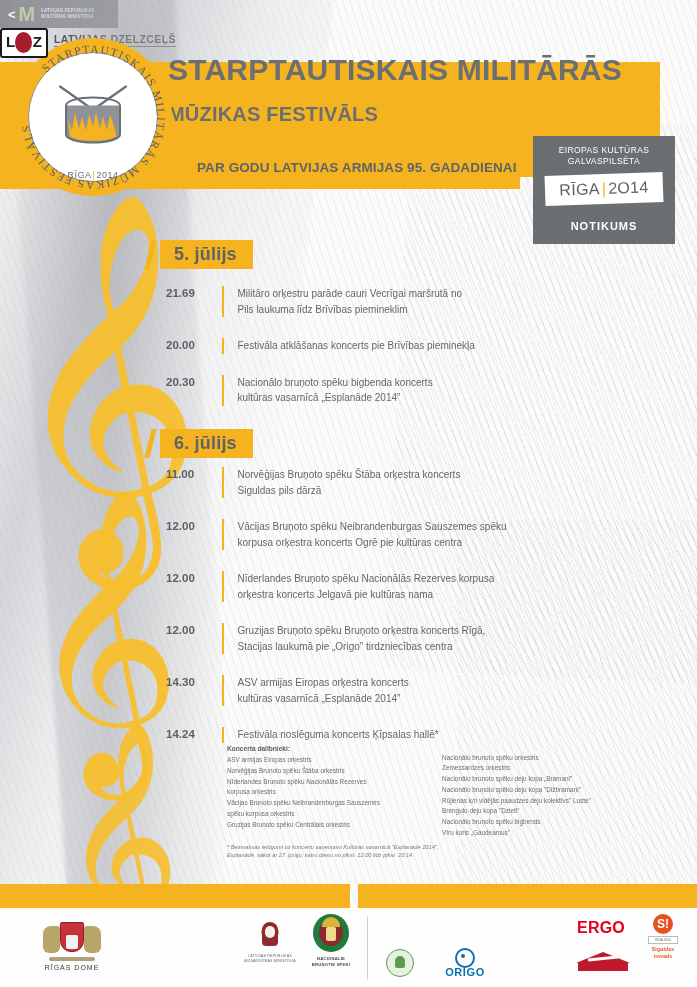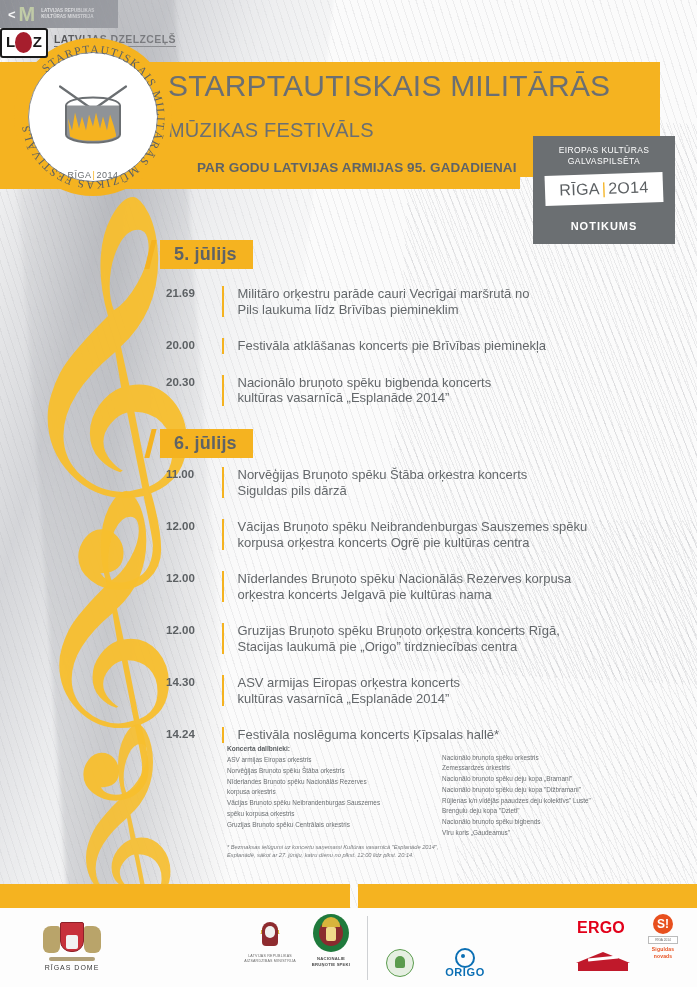--- a/index.html
+++ b/index.html
@@ -52,22 +52,22 @@
   .clef-3{left:62px;top:735px;font-size:200px;opacity:.9;}
 
   
   .hdr-band{
     position:absolute;left:0;top:62px;width:660px;height:115px;background:#F5B320;
   }
   .hdr-sub-band{
     position:absolute;left:0;top:157px;width:520px;height:32px;background:#F5B320;
   }
   .hdr-title{
-    position:absolute;left:168px;top:64px;width:490px;
-    color:#6b6f72;font-weight:normal;letter-spacing:.2px;
+    position:absolute;left:168px;top:48px;width:490px;
+    color:#6b6f72;font-weight:bold;letter-spacing:.2px;
   }
   .hdr-title .l1{font-size:30px;line-height:44px;display:block;}
   .hdr-title .l2{font-size:20px;line-height:44px;display:block;}
   .hdr-tagline{
     position:absolute;left:168px;top:160px;width:430px;
     color:#5f6366;font-size:13.5px;font-weight:bold;letter-spacing:.1px;padding-left:29px;
   }
 
   
   .badge{
@@ -133,21 +133,21 @@
   #sched-2{top:467px;}
   .ev{position:relative;display:flex;margin-bottom:21px;}
   .ev-time{
     width:56px;flex:none;
     color:#5c6063;font-size:11.5px;font-weight:bold;padding-top:1px;
   }
   .ev-rule{
     width:1.5px;flex:none;background:#F5B320;margin-right:14px;align-self:stretch;
   }
   .ev-text{
-    color:#63676a;font-size:13px;line-height:15.5px;flex:1;
+    color:#63676a;font-size:10px;line-height:15.5px;flex:1;
   }
   .ev-text .ln{display:block;}
 
   
   .parts{position:absolute;left:227px;top:745px;width:450px;display:flex;gap:12px;}
   .parts-col{width:204px;}
   .parts-col.right{width:236px;}
   .parts-title{font-size:6.6px;font-weight:bold;color:#5c6063;margin-bottom:2.5px;line-height:8.5px;}
   .parts-item{font-size:6.4px;color:#6a6e71;line-height:8.6px;margin-bottom:2.2px;}
   .parts-spacer{height:8.5px;}

